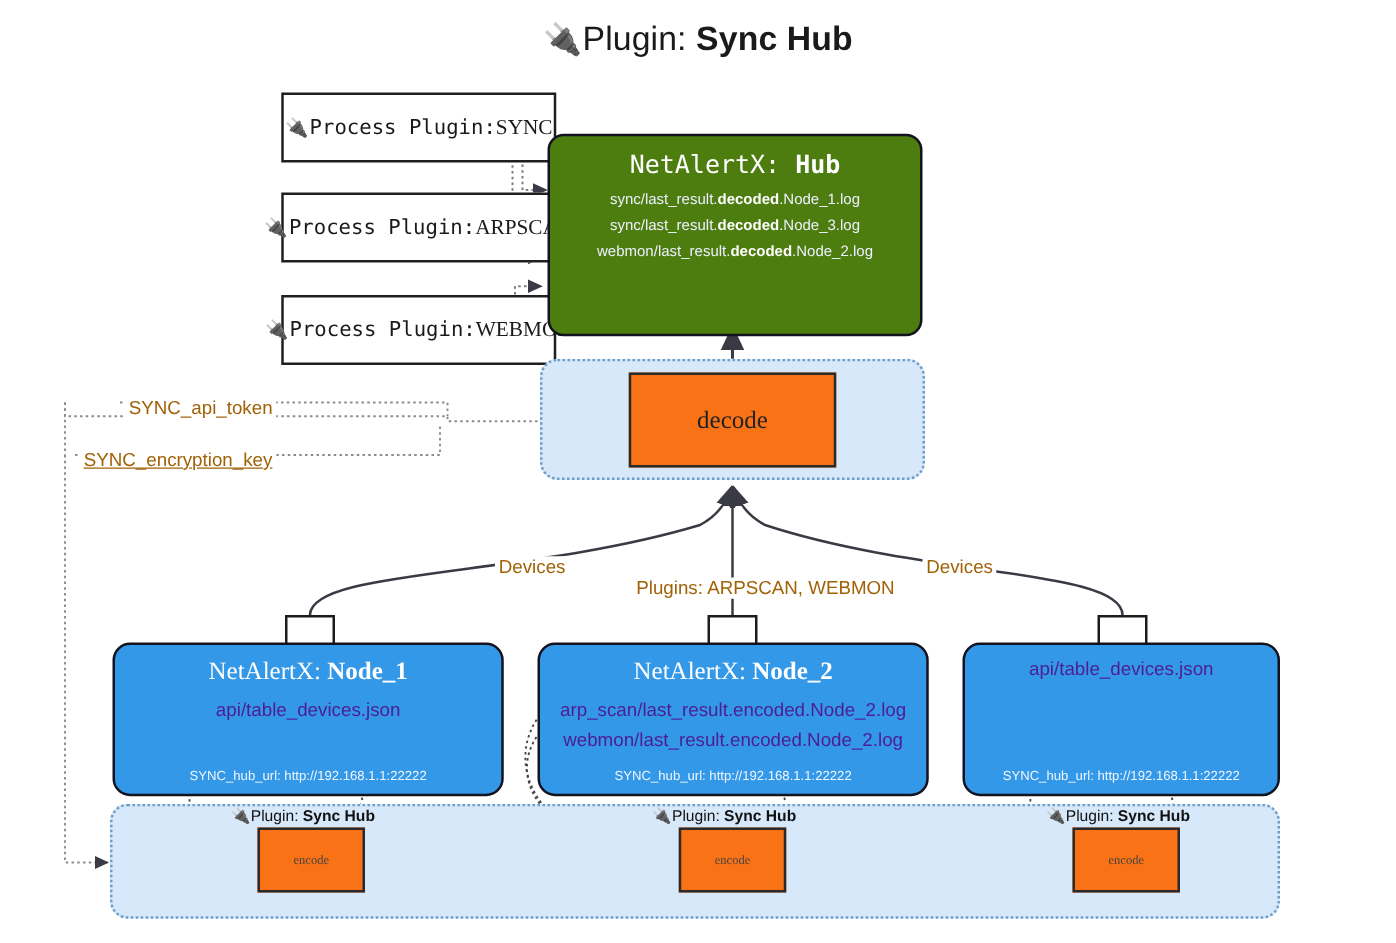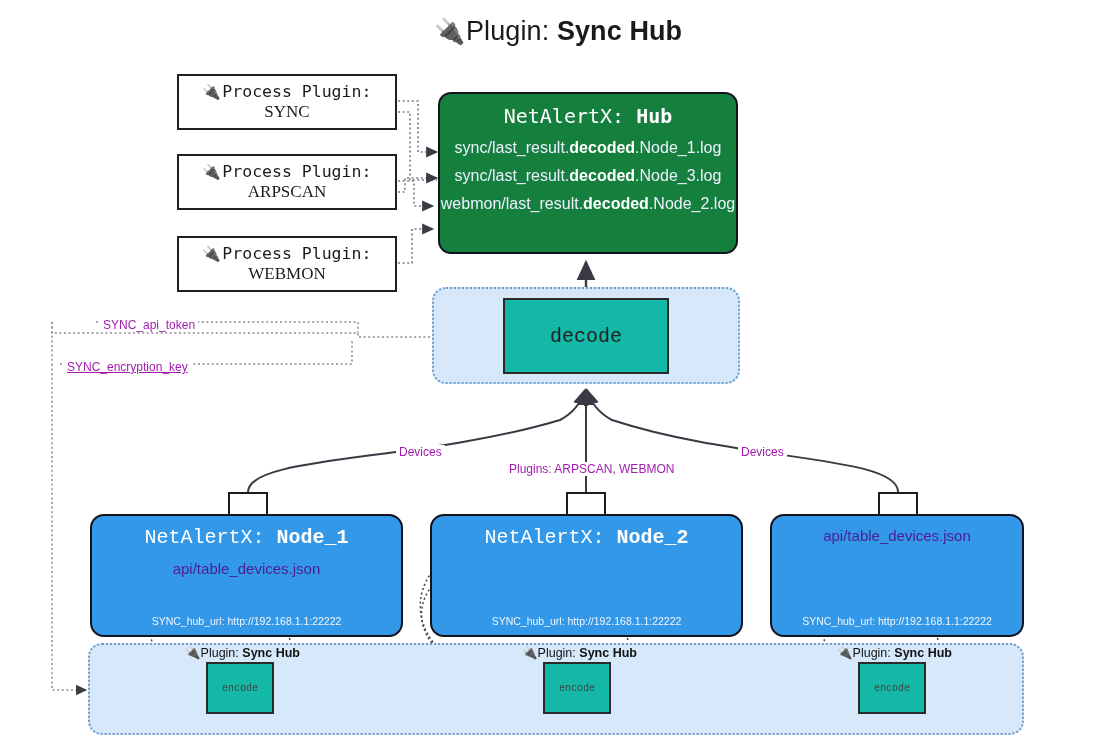--- a/index.html
+++ b/index.html
@@ -12,76 +12,76 @@
   .title{position:absolute;left:0;top:16px;width:1117px;text-align:center;
          font-size:27px;letter-spacing:.1px;white-space:nowrap;}
   .title .plug{font-size:25px;}
   .title .lbl{font-weight:400;}
   .title .strong{font-weight:bold;}
   .huburl{position:absolute;left:438px;top:76px;width:300px;text-align:center;
           font-size:11.5px;color:#111;}
 
   
   .pbox{position:absolute;width:220px;height:56px;border:2.5px solid #1f1f1f;
-        background:#fff;box-sizing:border-box;display:flex;flex-direction:column;
-        align-items:center;justify-content:center;line-height:1.18;}
+        background:#fff;box-sizing:border-box;display:flex;
+        align-items:center;justify-content:center;line-height:1.18;margin-left:48px;}
   .pbox .l1{font-family:"DejaVu Sans Mono","Liberation Mono",monospace;font-size:16.5px;white-space:nowrap;}
   .pbox .l2{font-family:Liberation Serif, serif;font-size:17px;white-space:nowrap;}
   .pbox .pl{font-size:15px;margin-right:1px;}
 
   
-  .hub{position:absolute;left:438px;top:92px;width:300px;height:162px;
-       background:#15803d;border:2.5px solid #13131f;border-radius:13px;
+  .hub{position:absolute;left:438px;top:107px;width:300px;height:162px;
+       background:#4d7c0f;border:2.5px solid #13131f;border-radius:13px;
        box-sizing:border-box;color:#ffffff;}
   .hub .htitle{text-align:center;margin-top:10px;font-size:20px;
        font-family:"DejaVu Sans Mono","Liberation Mono",monospace;}
   .hub .htitle b{font-weight:bold;}
   .hub .rows{margin-top:6px;}
-  .hub .hrow{font-size:16px;text-align:center;line-height:1.75;white-space:nowrap;color:#eef0ff;}
+  .hub .hrow{font-size:12px;text-align:center;line-height:1.75;white-space:nowrap;color:#eef0ff;}
   .hub .hrow b{font-weight:bold;color:#ffffff;}
 
   
   .lbcontainer{position:absolute;background:#d6e8fa;border:2px dotted #6e9dc8;
                border-radius:14px;box-sizing:border-box;}
   .decodewrap{left:432px;top:287px;width:308px;height:97px;}
   .bottomband{left:88px;top:643px;width:936px;height:92px;}
 
   
-  .opbox{position:absolute;background:#14b8a6;border:2.5px solid #2a2a2a;
+  .opbox{position:absolute;background:#f97316;border:2.5px solid #2a2a2a;
          box-sizing:border-box;display:flex;align-items:center;justify-content:center;
-         font-family:Liberation Mono, monospace;}
+         font-family:Liberation Serif, serif;}
   .decodebox{left:503px;top:298px;width:166px;height:76px;font-size:20px;color:#222;}
-  .encodebox{top:662px;width:68px;height:52px;font-size:10px;color:#444;text-align:center;}
+  .encodebox{top:662px;width:86px;height:52px;font-size:10px;color:#444;text-align:center;}
   .enc1{left:206px;} .enc2{left:543px;} .enc3{left:858px;}
 
   .plugtag{position:absolute;top:645px;font-size:12.5px;white-space:nowrap;color:#111;}
   .plugtag .strong{font-weight:bold;}
   .pt1{left:185px;} .pt2{left:522px;} .pt3{left:837px;}
 
   
   .node{position:absolute;top:514px;height:123px;background:#3498e8;
         border:2.5px solid #13131f;border-radius:14px;box-sizing:border-box;color:#fff;}
   .n1{left:90px;width:313px;}
   .n2{left:430px;width:313px;}
   .n3{left:770px;width:254px;}
   .node .ntitle{text-align:center;margin-top:10px;font-size:20px;
-       font-family:Liberation Mono, monospace;}
+       font-family:Liberation Serif, serif;}
   .node .ntitle b{font-weight:bold;}
   .node .nline{text-align:center;font-size:15px;color:#4c1d95;white-space:nowrap;line-height:1.62;}
   .node .nlines{margin-top:8px;}
   .node .nurl{position:absolute;left:0;bottom:8px;width:100%;text-align:center;
               font-size:10.5px;color:#eef6ff;white-space:nowrap;}
 
   
   .env{position:absolute;width:40px;height:30px;background:#fff;border:2px solid #1c1c1c;
        box-sizing:border-box;}
   .e1{left:228px;top:492px;} .e2{left:566px;top:492px;} .e3{left:878px;top:492px;}
 
   
-  .elabel{position:absolute;font-size:12px;color:#a21caf;background:#fff;
+  .elabel{position:absolute;font-size:15px;color:#a16207;background:#fff;
           padding:0 3px;white-space:nowrap;}
   .lbl-dev-l{left:396px;top:445px;}
   .lbl-dev-r{left:738px;top:445px;}
   .lbl-plugins{left:506px;top:462px;}
   .lbl-token{left:100px;top:318px;}
   .lbl-enckey{left:64px;top:360px;text-decoration:underline;}
 </style>
 </head>
 <body>
 
@@ -203,20 +203,24 @@
       <div class="nline">api/table_devices.json</div>
     </div>
     <div class="nurl">SYNC_hub_url: http://192.168.1.1:22222</div>
   </div>
 
   <div class="node n2">
     <div class="ntitle">
       <span>NetAlertX:</span>
       <b>Node_2</b>
     </div>
+    <div class="nlines">
+      <div class="nline">arp_scan/last_result.encoded.Node_2.log</div>
+      <div class="nline">webmon/last_result.encoded.Node_2.log</div>
+    </div>
     <div class="nurl">SYNC_hub_url: http://192.168.1.1:22222</div>
   </div>
 
   <div class="node n3">
     <div class="nlines">
       <div class="nline">api/table_devices.json</div>
     </div>
     <div class="nurl">SYNC_hub_url: http://192.168.1.1:22222</div>
   </div>
 

